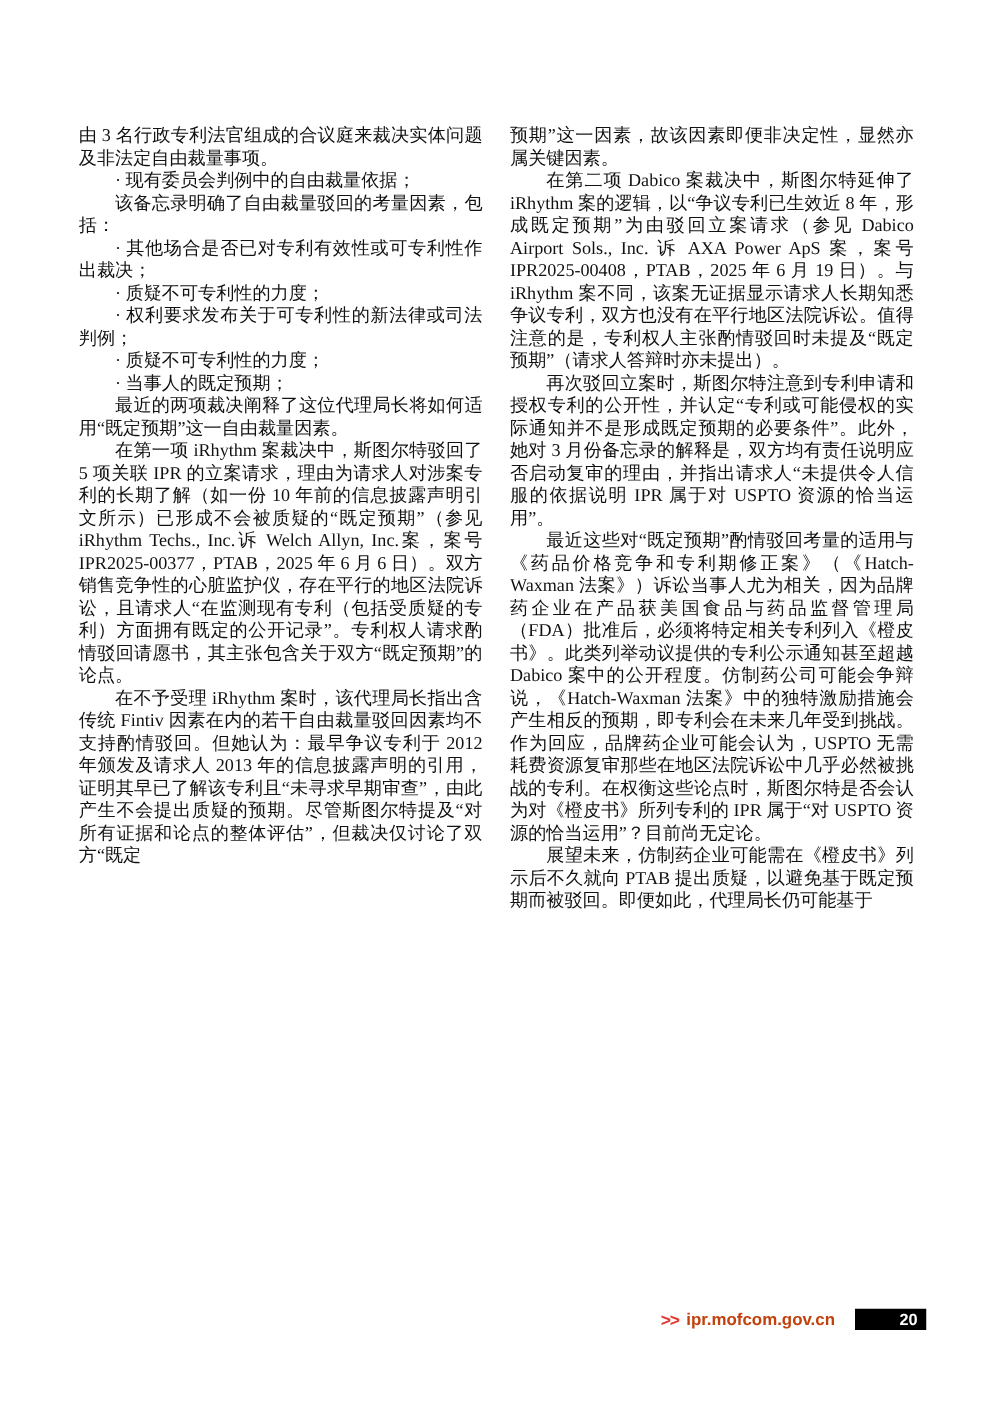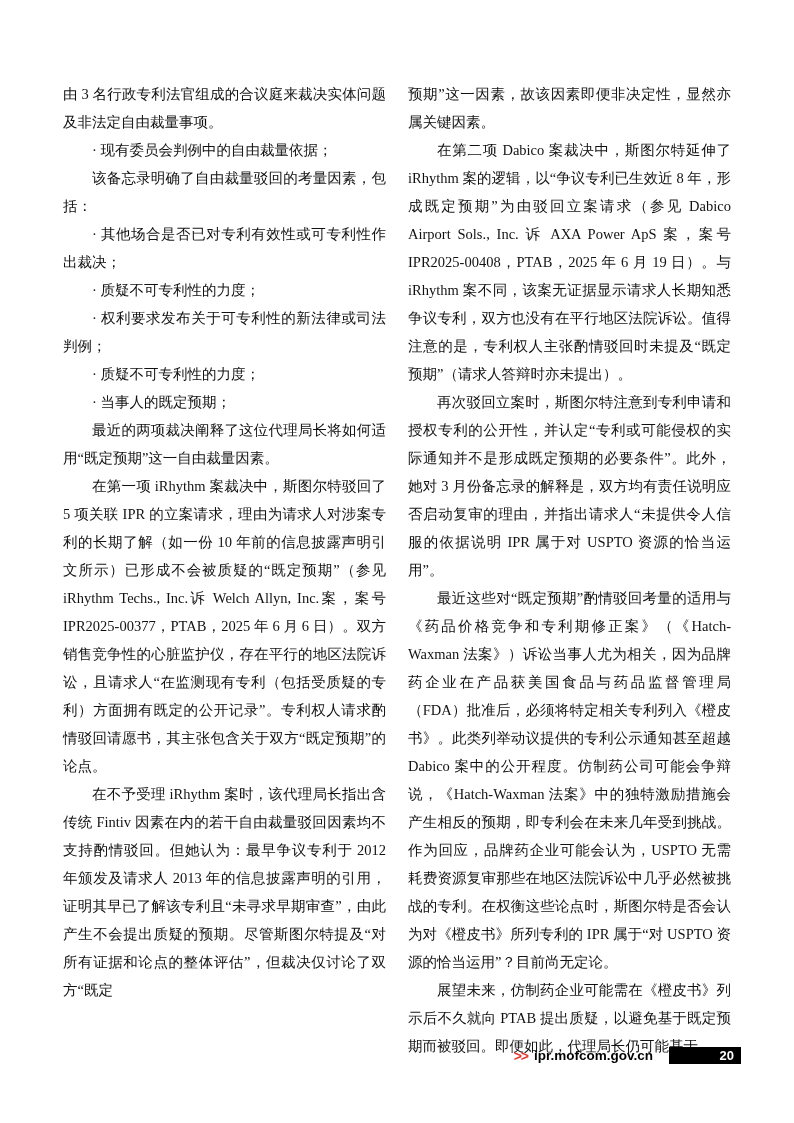--- a/index.html
+++ b/index.html
@@ -11,24 +11,24 @@
     position: relative;
     width: 794px;
     height: 1123px;
     background: #ffffff;
     overflow: hidden;
     font-family: "Liberation Serif", "DejaVu Serif", serif;
     color: #111111;
   }
   .column {
     position: absolute;
-    top: 80px;
+    top: 100px;
     width: 323px;
     font-size: 14.5px;
-    line-height: 28px;
+    line-height: 18px;
     text-align: justify;
   }
   .column.left  { left: 63px; }
   .column.right { left: 408px; }
   .para {
     margin: 0;
     text-indent: 2em;
   }
   .para.noindent { text-indent: 0; }
   .footer {
@@ -40,26 +40,26 @@
     font-family: "Liberation Sans", "DejaVu Sans", sans-serif;
     font-size: 13.5px;
     font-weight: bold;
   }
   .footer .chevrons {
     letter-spacing: -1px;
     margin-right: 6px;
     font-size: 14px;
   }
   .footer .url {
-    color: #000000;
+    color: #c2410c;
     margin-right: 16px;
   }
   .footer .page-num-box {
     color: #ffffff;
-    width: 72px;
+    width: 57px;
     height: 17px;
     line-height: 17px;
     text-align: right;
     padding-right: 7px;
     box-sizing: border-box;
     font-size: 13px;
   }
 </style>
 </head>
 <body>

